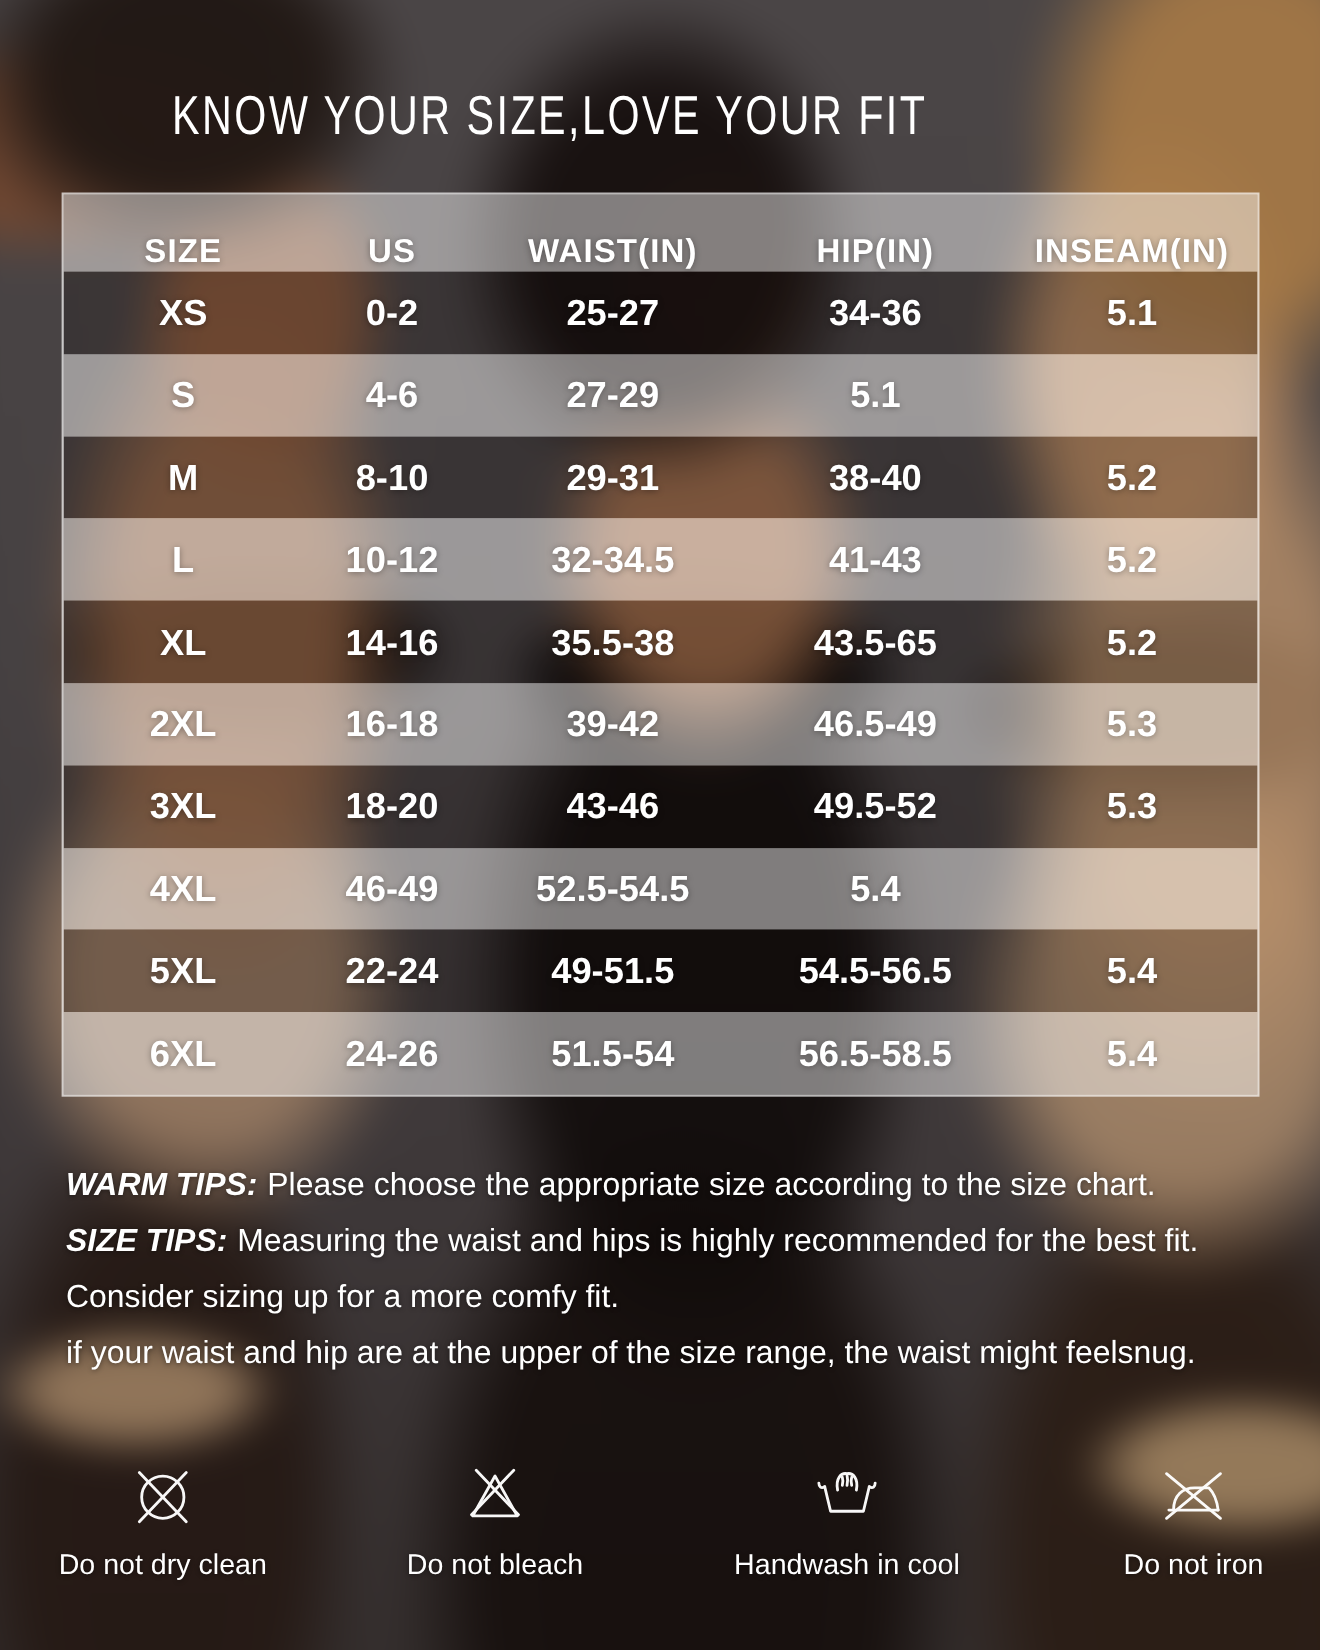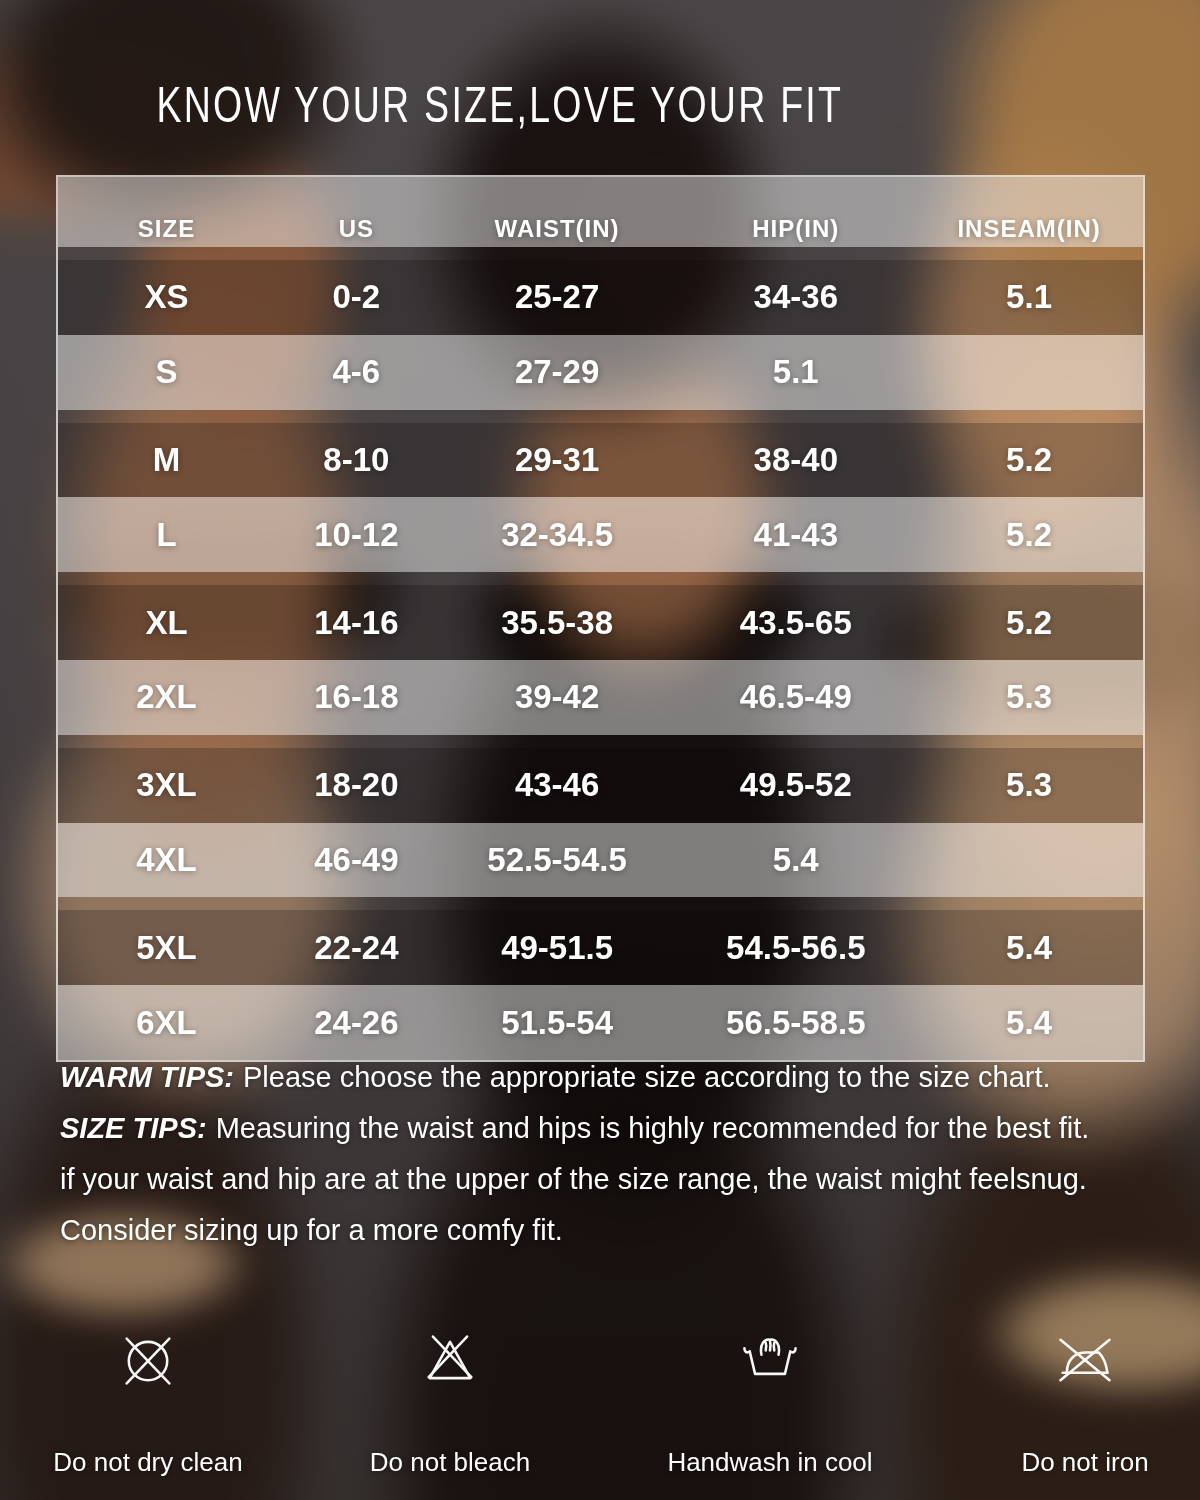--- a/index.html
+++ b/index.html
@@ -37,34 +37,34 @@
 
   .title{position:absolute;top:76px;left:0;width:1000px;text-align:center;color:#fff;}
   .title .inner{display:inline-block;font-size:50px;font-weight:400;letter-spacing:3px;
     transform:scaleX(0.75);transform-origin:center;white-space:nowrap;}
 
   .table{position:absolute;left:56px;top:175px;width:1089px;
     border:2px solid rgba(255,255,255,.7);box-sizing:border-box;}
   .thead,.trow{display:grid;grid-template-columns:20% 15% 22% 22% 21%;}
   .thead{height:70px;background:rgba(255,255,255,.46);}
   .trow{height:74.8px;}
-  .trow.dark{background:rgba(10,6,6,.22);margin-top:13px;}
+  .trow.dark{background:rgba(10,6,6,.22);}
   .trow.light{background:rgba(255,255,255,.46);}
   .cell{display:flex;align-items:center;justify-content:center;color:#fff;font-weight:bold;
     font-size:33px;text-shadow:0 1px 6px rgba(0,0,0,.35);white-space:nowrap;}
-  .thead .cell{font-size:24px;letter-spacing:1px;margin-top:34px;}
+  .thead .cell{font-size:30px;letter-spacing:1px;margin-top:34px;}
 
   .tips{position:absolute;left:60px;top:1052px;width:1092px;color:#fff;font-size:29px;line-height:51px;
     text-shadow:0 1px 5px rgba(0,0,0,.45);}
   .tips p{margin:0;}
   .tips b{font-weight:bold;margin-right:9px;font-style:italic;}
 
   .care{position:absolute;left:0;top:1328px;width:1200px;height:140px;}
   .care-item{position:absolute;top:0;width:280px;transform:translateX(-50%);
-    display:flex;flex-direction:column;align-items:center;gap:40px;}
+    display:flex;flex-direction:column;align-items:center;}
   .care-item svg{width:64px;height:64px;stroke:#fff;fill:none;stroke-width:2.4;
     stroke-linecap:round;stroke-linejoin:round;opacity:.97;}
   .care-label{margin-top:15px;font-size:26px;color:#fff;white-space:nowrap;
     text-shadow:0 1px 5px rgba(0,0,0,.45);}
 </style>
 </head>
 <body>
 
 <div class="stage">
 
@@ -150,22 +150,22 @@
           <div class="cell">51.5-54</div>
           <div class="cell">56.5-58.5</div>
           <div class="cell">5.4</div>
         </div>
       </div>
   </div>
 
   <div class="tips">
     <p><b>WARM TIPS:</b><span>Please choose the appropriate size according to the size chart.</span></p>
     <p><b>SIZE TIPS:</b><span>Measuring the waist and hips is highly recommended for the best fit.</span></p>
+    <p>Consider sizing up for a more comfy fit.</p>
     <p>if your waist and hip are at the upper of the size range, the waist might feelsnug.</p>
-    <p>Consider sizing up for a more comfy fit.</p>
   </div>
 
   <div class="care">
 
     <div class="care-item" style="left:148px;">
       <svg viewBox="0 0 60 60">
         <circle cx="30" cy="31" r="18"></circle>
         <line x1="10" y1="10" x2="50" y2="52"></line>
         <line x1="50" y1="10" x2="10" y2="52"></line>
       </svg>

